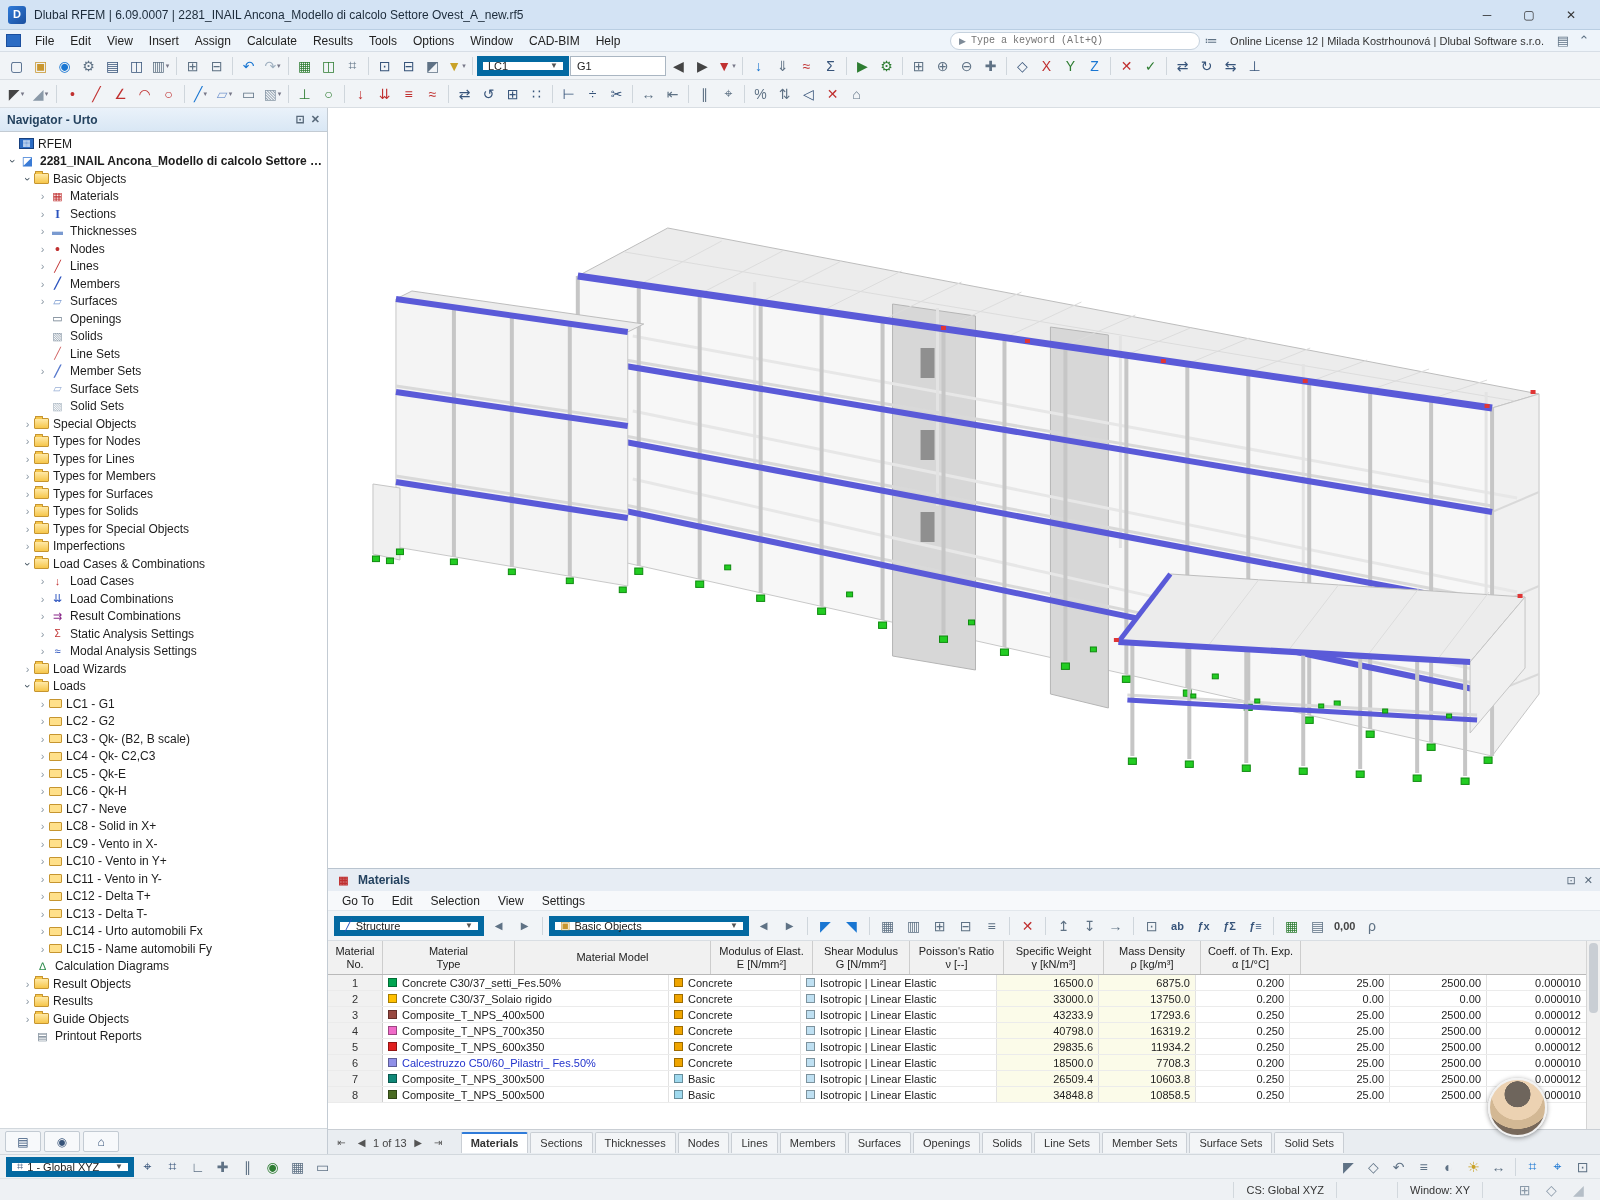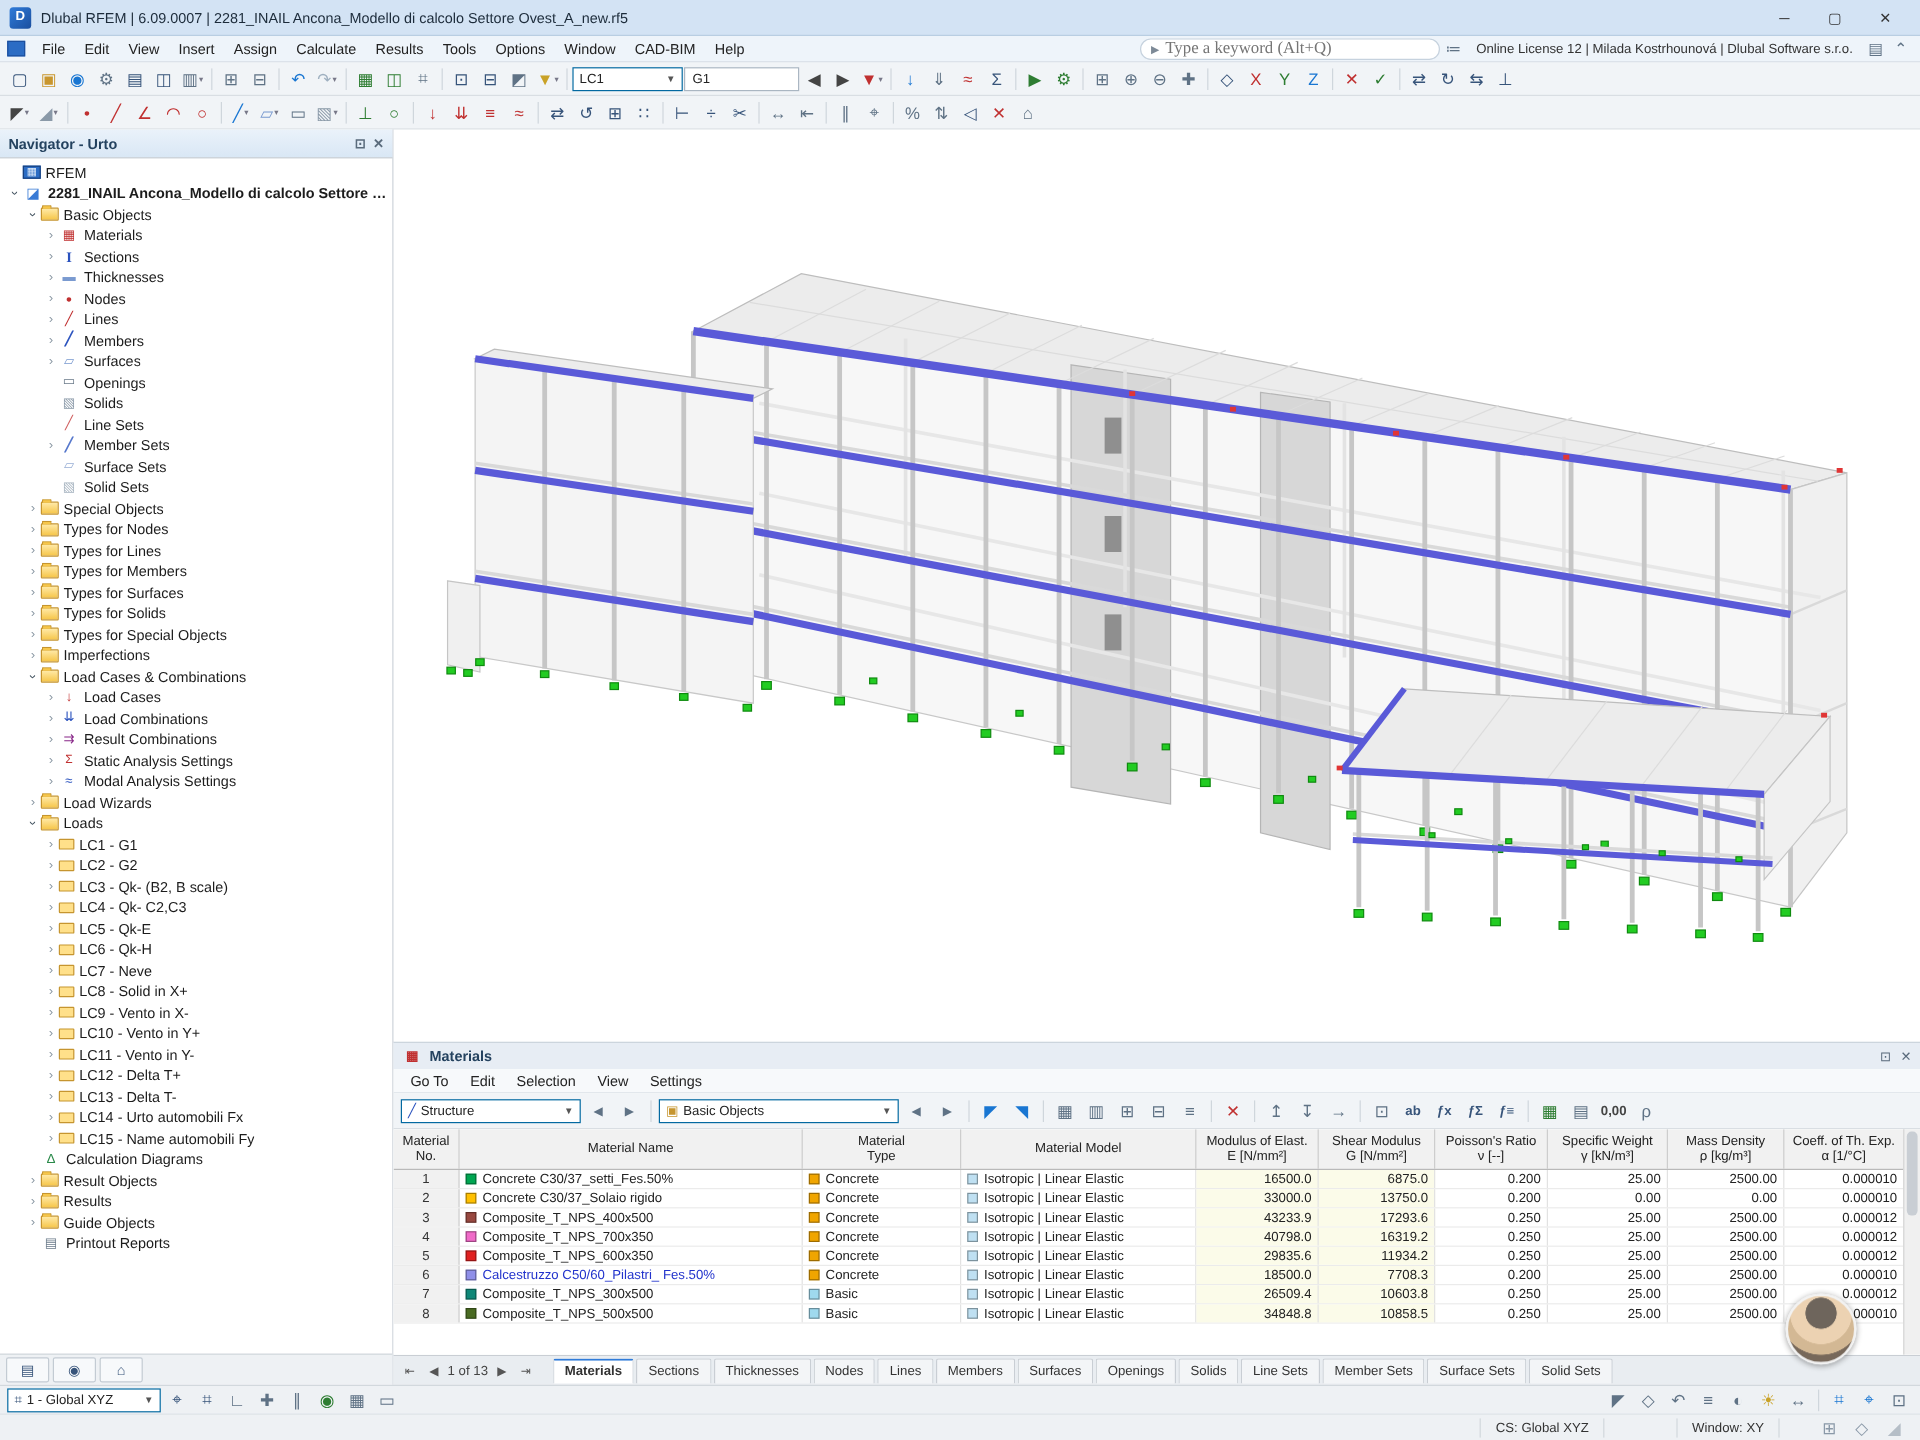--- a/index.html
+++ b/index.html
@@ -11,32 +11,32 @@
 .app-logo{width:18px;height:18px;background:linear-gradient(135deg,#2f7bd9,#1b4f9e);border-radius:3px;position:relative;flex:none}
 .app-logo::after{content:"D";color:#fff;font-size:11px;font-weight:bold;position:absolute;left:5px;top:2px}
 .title-text{font-size:12px;color:#1c2b3a;white-space:nowrap}
 .win-controls{margin-left:auto;display:flex}
 .win-btn{width:42px;height:28px;display:flex;align-items:center;justify-content:center;font-size:12px;color:#333}
 
 .menubar{height:22px;background:#eef4fa;display:flex;align-items:center;padding:0 6px;border-bottom:1px solid #d7dee6;gap:1px;flex:none}
 .menu-flag{width:15px;height:13px;background:#2b6cc4;border:1px solid #1b4f9e;margin-right:5px;flex:none}
 .menu-item{padding:3px 8px;border-radius:2px;white-space:nowrap}
 .searchbox{margin-left:auto;display:flex;align-items:center;background:#fff;border:1px solid #c6d2de;border-radius:10px;height:18px;width:250px;padding:0 8px;gap:5px;color:#8a97a5;flex:none}
-.searchbox input{border:none;outline:none;width:100%;font-size:14px;color:#666;background:transparent;font-family:Liberation Serif, serif}
+.searchbox input{border:none;outline:none;width:100%;font-size:10px;color:#666;background:transparent;font-family:Liberation Mono, monospace}
 .search-arrow{font-size:9px;color:#7d8a97}
 .mb-icon{width:20px;text-align:center;color:#5f7285;font-size:13px;flex:none}
 .license{color:#333;font-size:11px;margin:0 8px;white-space:nowrap}
 
 .toolbar{height:28px;background:#f1f4f7;border-bottom:1px solid #d9dee3;display:flex;align-items:center;padding:0 5px;gap:1px;overflow:hidden;flex:none}
 .tbi{min-width:23px;height:23px;display:inline-flex;align-items:center;justify-content:center;font-size:14px;border-radius:3px;padding:0 2px;flex:none}
 .tbi.wide{font-size:11px;font-weight:bold;letter-spacing:0}
 .tbi .dd{font-size:7px;color:#778;margin-left:1px}
 .sep{width:1px;height:18px;background:#cfd6dc;margin:0 3px;flex:none}
 .spacer{flex:1}
-.combo{display:flex;align-items:center;background:#fff;border:1px solid #0369a1;height:20px;padding:0 5px;font-size:11px;gap:4px;flex:none}
+.combo{display:flex;align-items:center;background:#fff;border:6px solid #0369a1;height:20px;padding:0 5px;font-size:11px;gap:4px;flex:none}
 .combo .ca{margin-left:auto;font-size:8px;color:#555}
 .flatlabel{display:flex;align-items:center;background:#fff;border:1px solid #aab6c2;height:20px;padding:0 6px;font-size:11px;width:96px;flex:none}
 
 .main{flex:1;display:flex;min-height:0}
 .navigator{width:328px;background:#fff;border-right:1px solid #c3cbd3;display:flex;flex-direction:column;flex:none}
 .nav-header{height:24px;background:linear-gradient(#eaf2fa,#d9e7f5);border-bottom:1px solid #c3cbd3;display:flex;align-items:center;padding:0 7px;font-weight:bold;color:#24425f;font-size:12px;flex:none}
 .nav-hicons{margin-left:auto;display:flex;gap:6px;color:#5a6b7c;font-size:11px}
 .tree{flex:1;overflow:hidden;padding-top:3px}
 .trow{display:flex;align-items:center;height:17.5px;white-space:nowrap}
 .arr{width:13px;font-size:11px;color:#8a97a3;display:inline-flex;justify-content:center;flex:none}
@@ -787,23 +787,20 @@
               <span class="tbi wide" style="color: rgb(68, 68, 68);">0,00</span>
               <span class="tbi" style="color: rgb(95, 114, 133);">ρ</span>
             </span>
         </div>
         <div class="mat-table">
           <div class="thead" id="mat-thead">
               <div class="th c0">
                 <div>Material</div>
                 <div>No.</div>
               </div>
-              <div class="th c1">
-                <div>Material Name</div>
-              </div>
               <div class="th c2">
                 <div>Material</div>
                 <div>Type</div>
               </div>
               <div class="th c3">
                 <div>Material Model</div>
               </div>
               <div class="th c4">
                 <div>Modulus of Elast.</div>
                 <div>E [N/mm²]</div>

